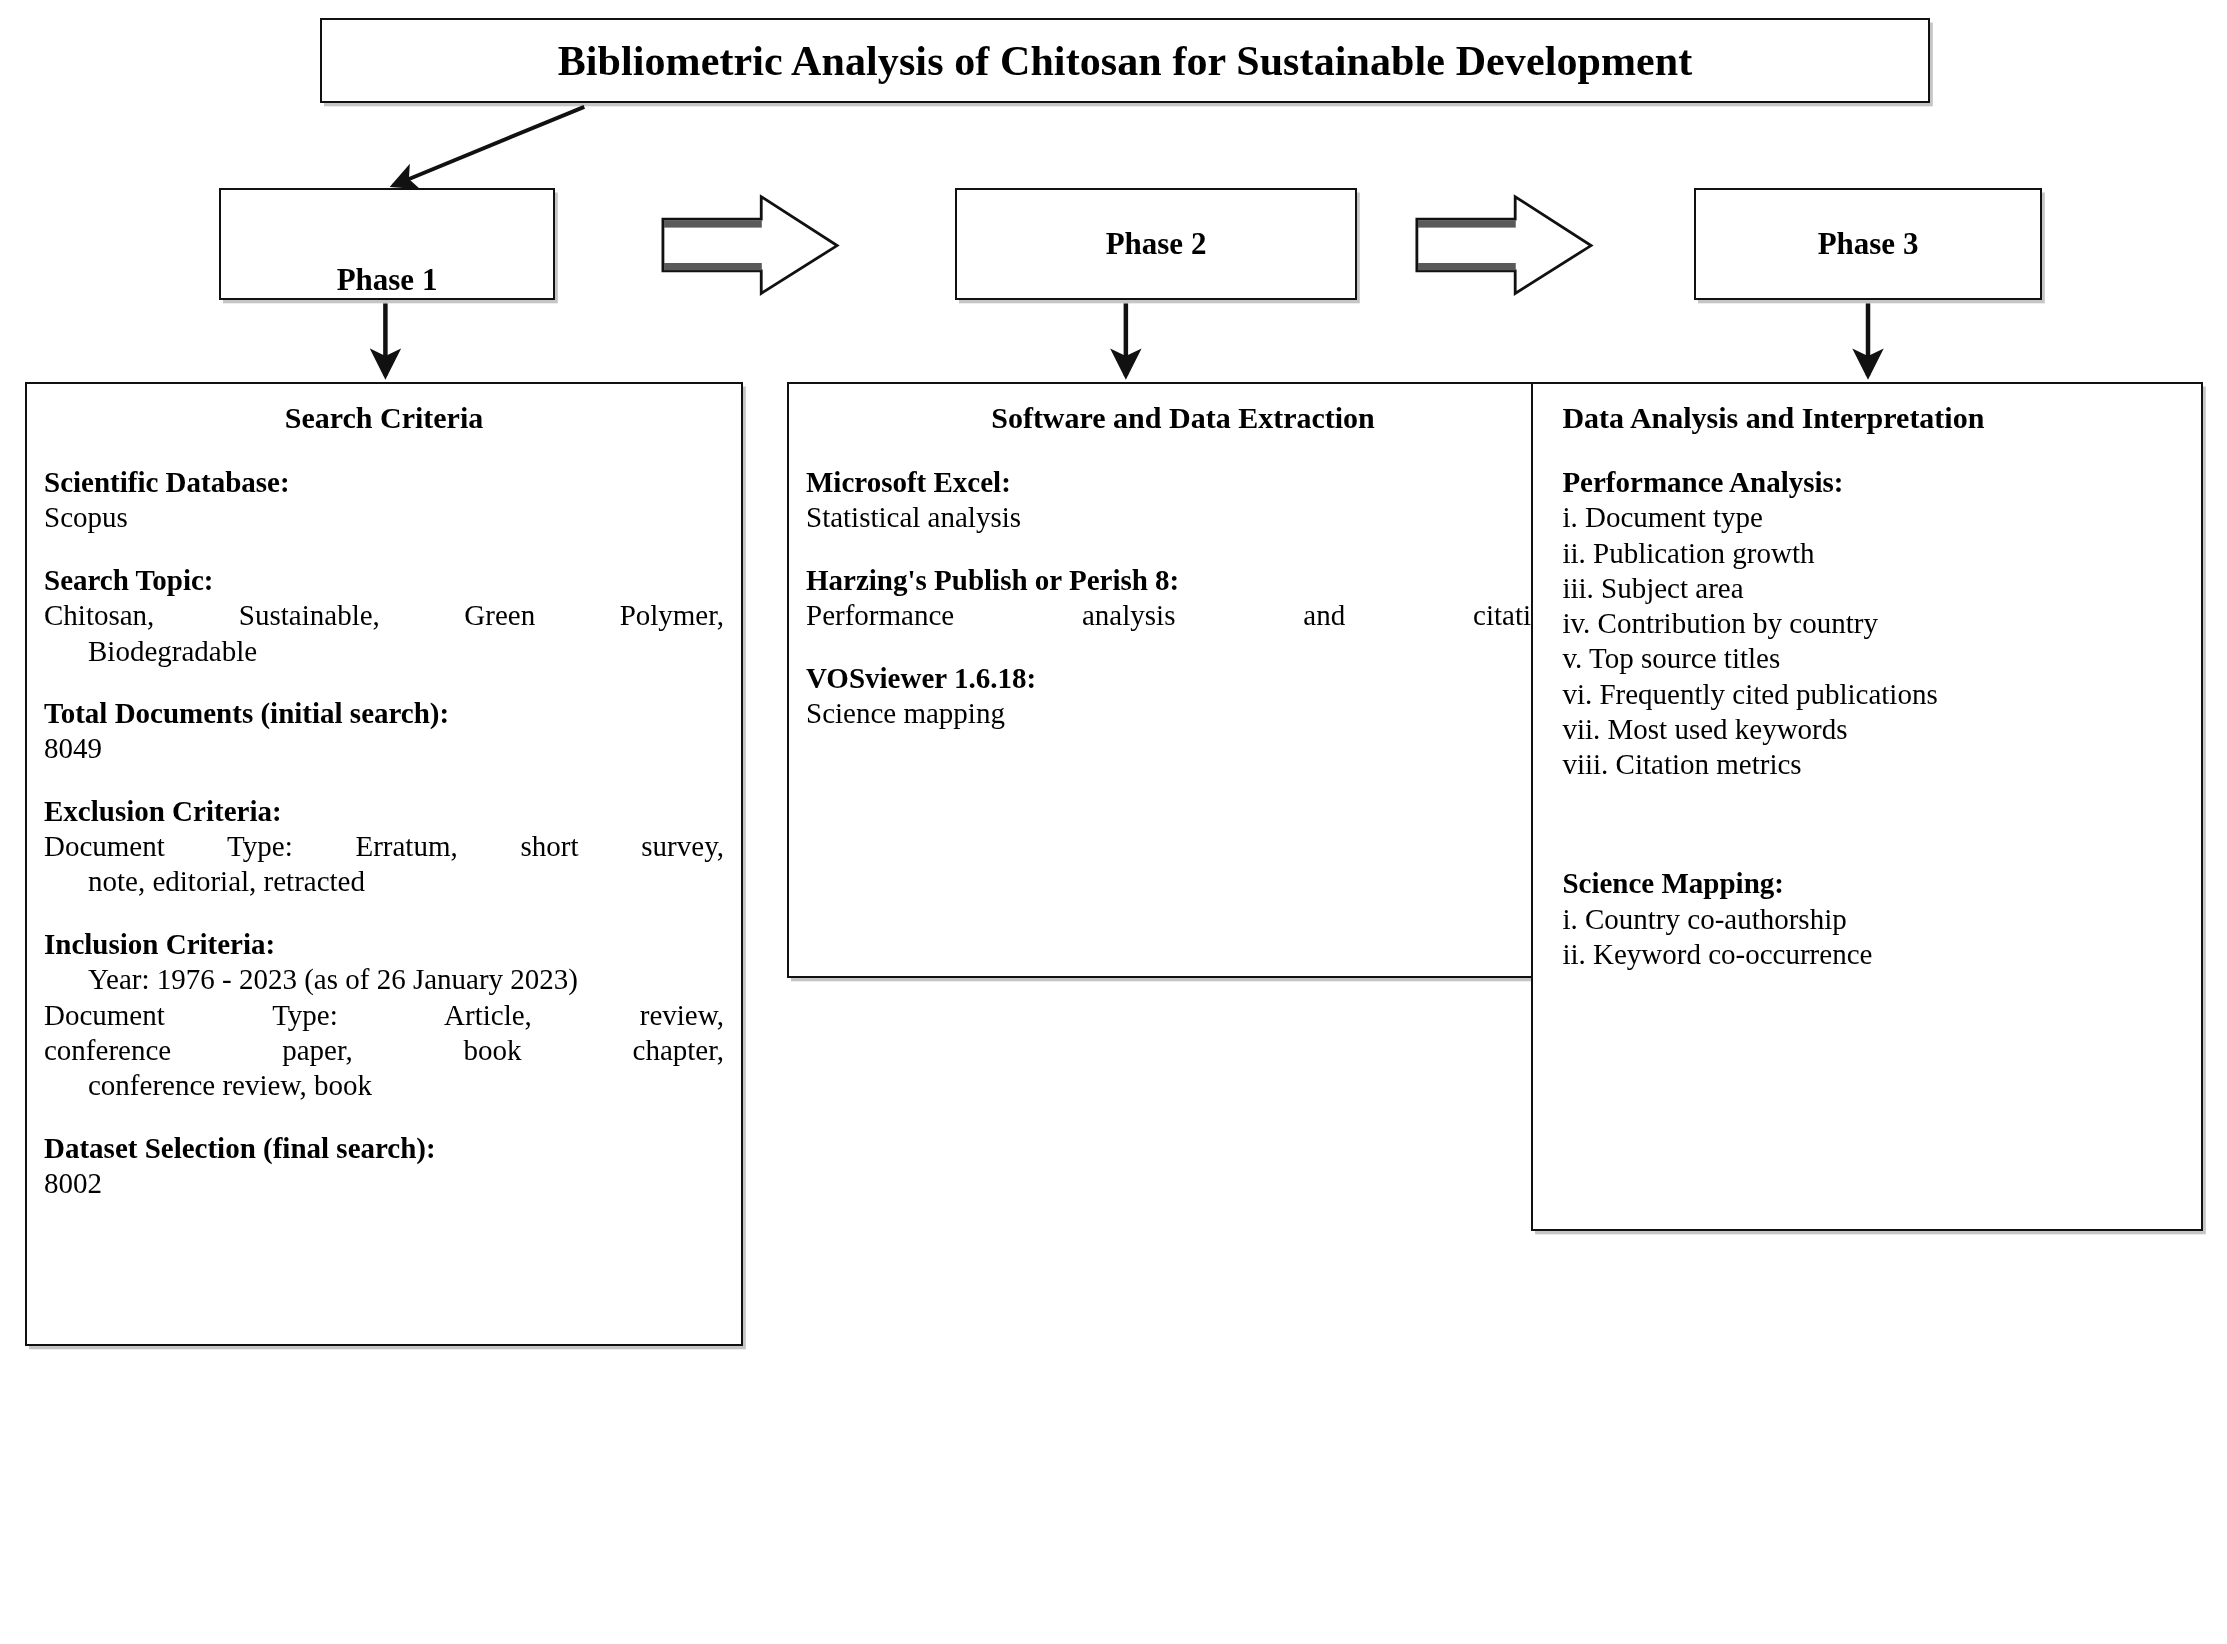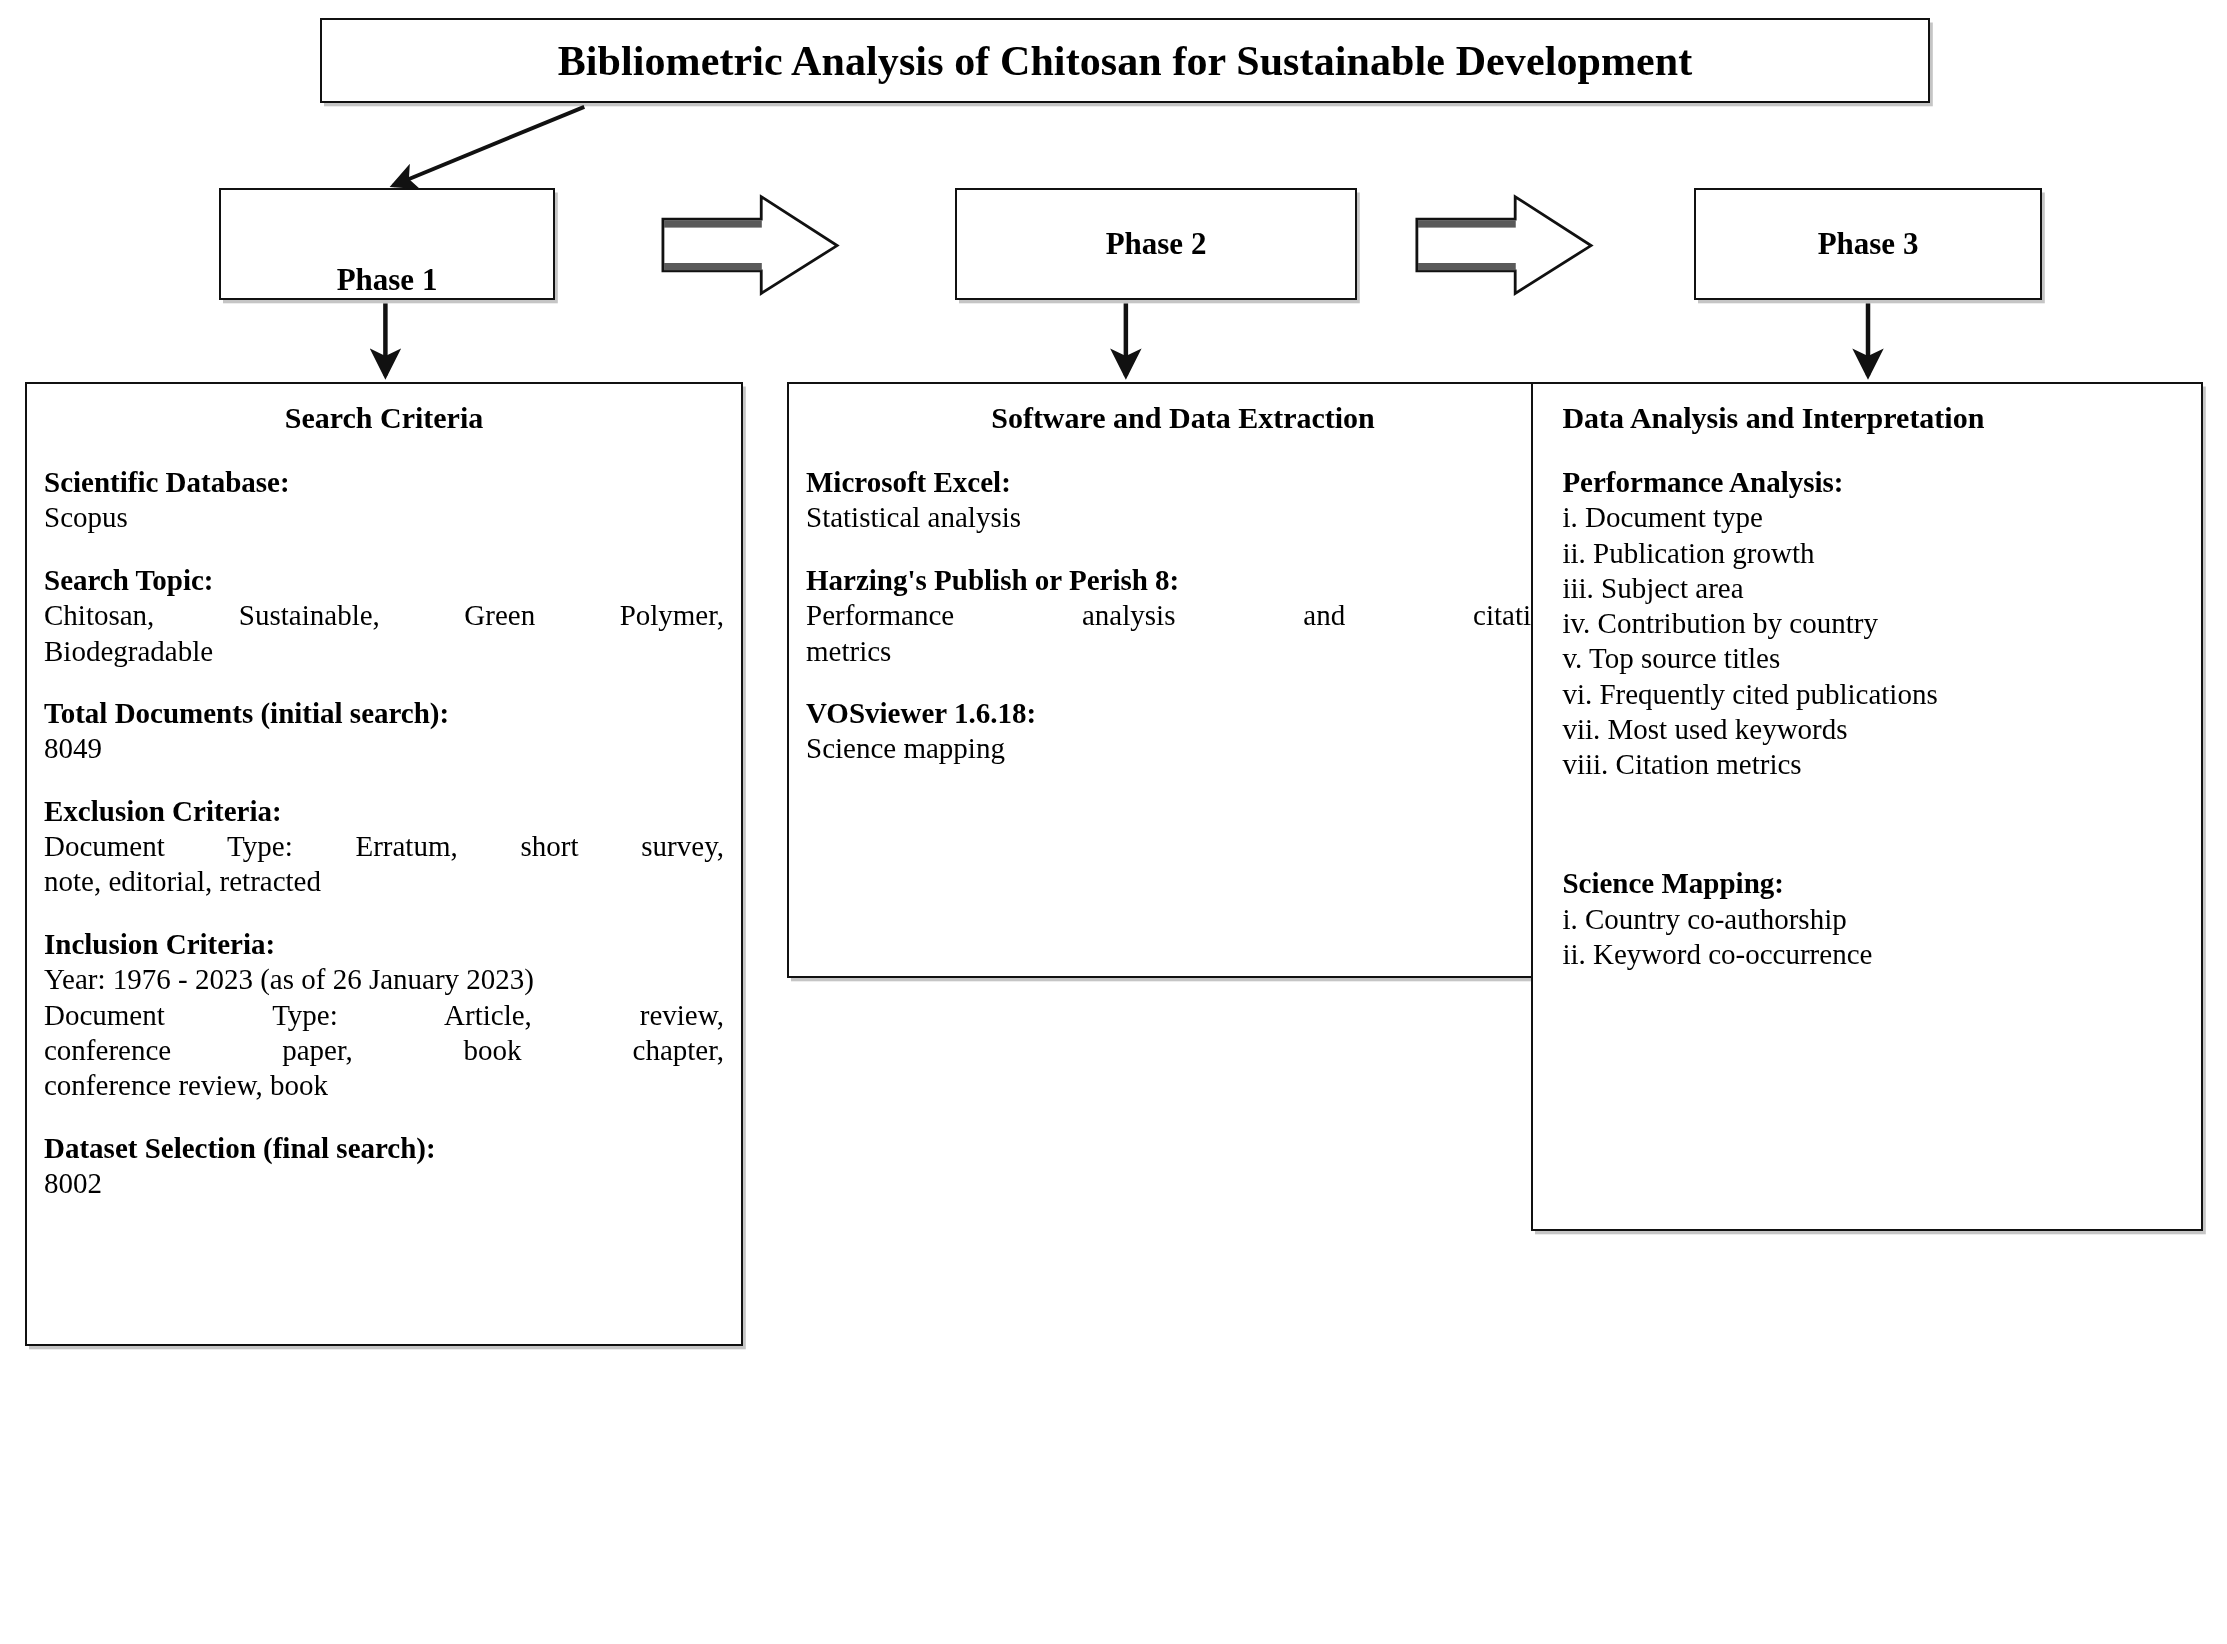--- a/index.html
+++ b/index.html
@@ -26,21 +26,21 @@
 
   .c-head{text-align:center;font-size:30px;font-weight:bold;margin:0 0 7.9px 0;line-height:1.25;}
   #content3 .c-head{text-align:left;padding-left:12.4px;}
 
   .blk{margin-top:27px;}
   .blk.first{margin-top:29px;}
   .lbl{font-size:29px;font-weight:bold;line-height:1.22;}
   .val{font-size:29px;line-height:1.22;text-align:justify;text-justify:inter-word;}
   .val.nojust{text-align:left;}
   .val .just-line{display:block;text-align:justify;text-align-last:justify;}
-  .val .last-line{display:block;text-align:left;}
+  .val .last-line{display:block;text-align:left;margin-left:44px;}
 
   #content3 .blk{padding-left:12.4px;}
   #content3 .item{font-size:29px;line-height:1.215;}
   #content3 .blk.sci{margin-top:84px;}
 
   
   svg.ov{position:absolute;left:0;top:0;width:2227px;height:1644px;pointer-events:none;}
 </style>
 </head>
 <body>
@@ -111,21 +111,20 @@
 
     <div class="blk first">
       <div class="lbl">Microsoft Excel:</div>
       <div class="val nojust">Statistical analysis</div>
     </div>
 
     <div class="blk">
       <div class="lbl">Harzing's Publish or Perish 8:</div>
       <div class="val">
         <span class="just-line">Performance analysis and citation</span>
-        <span class="last-line">metrics</span>
       </div>
     </div>
 
     <div class="blk">
       <div class="lbl">VOSviewer 1.6.18:</div>
       <div class="val nojust">Science mapping</div>
     </div>
   </div>
 
   <div class="box content-box" id="content3">

